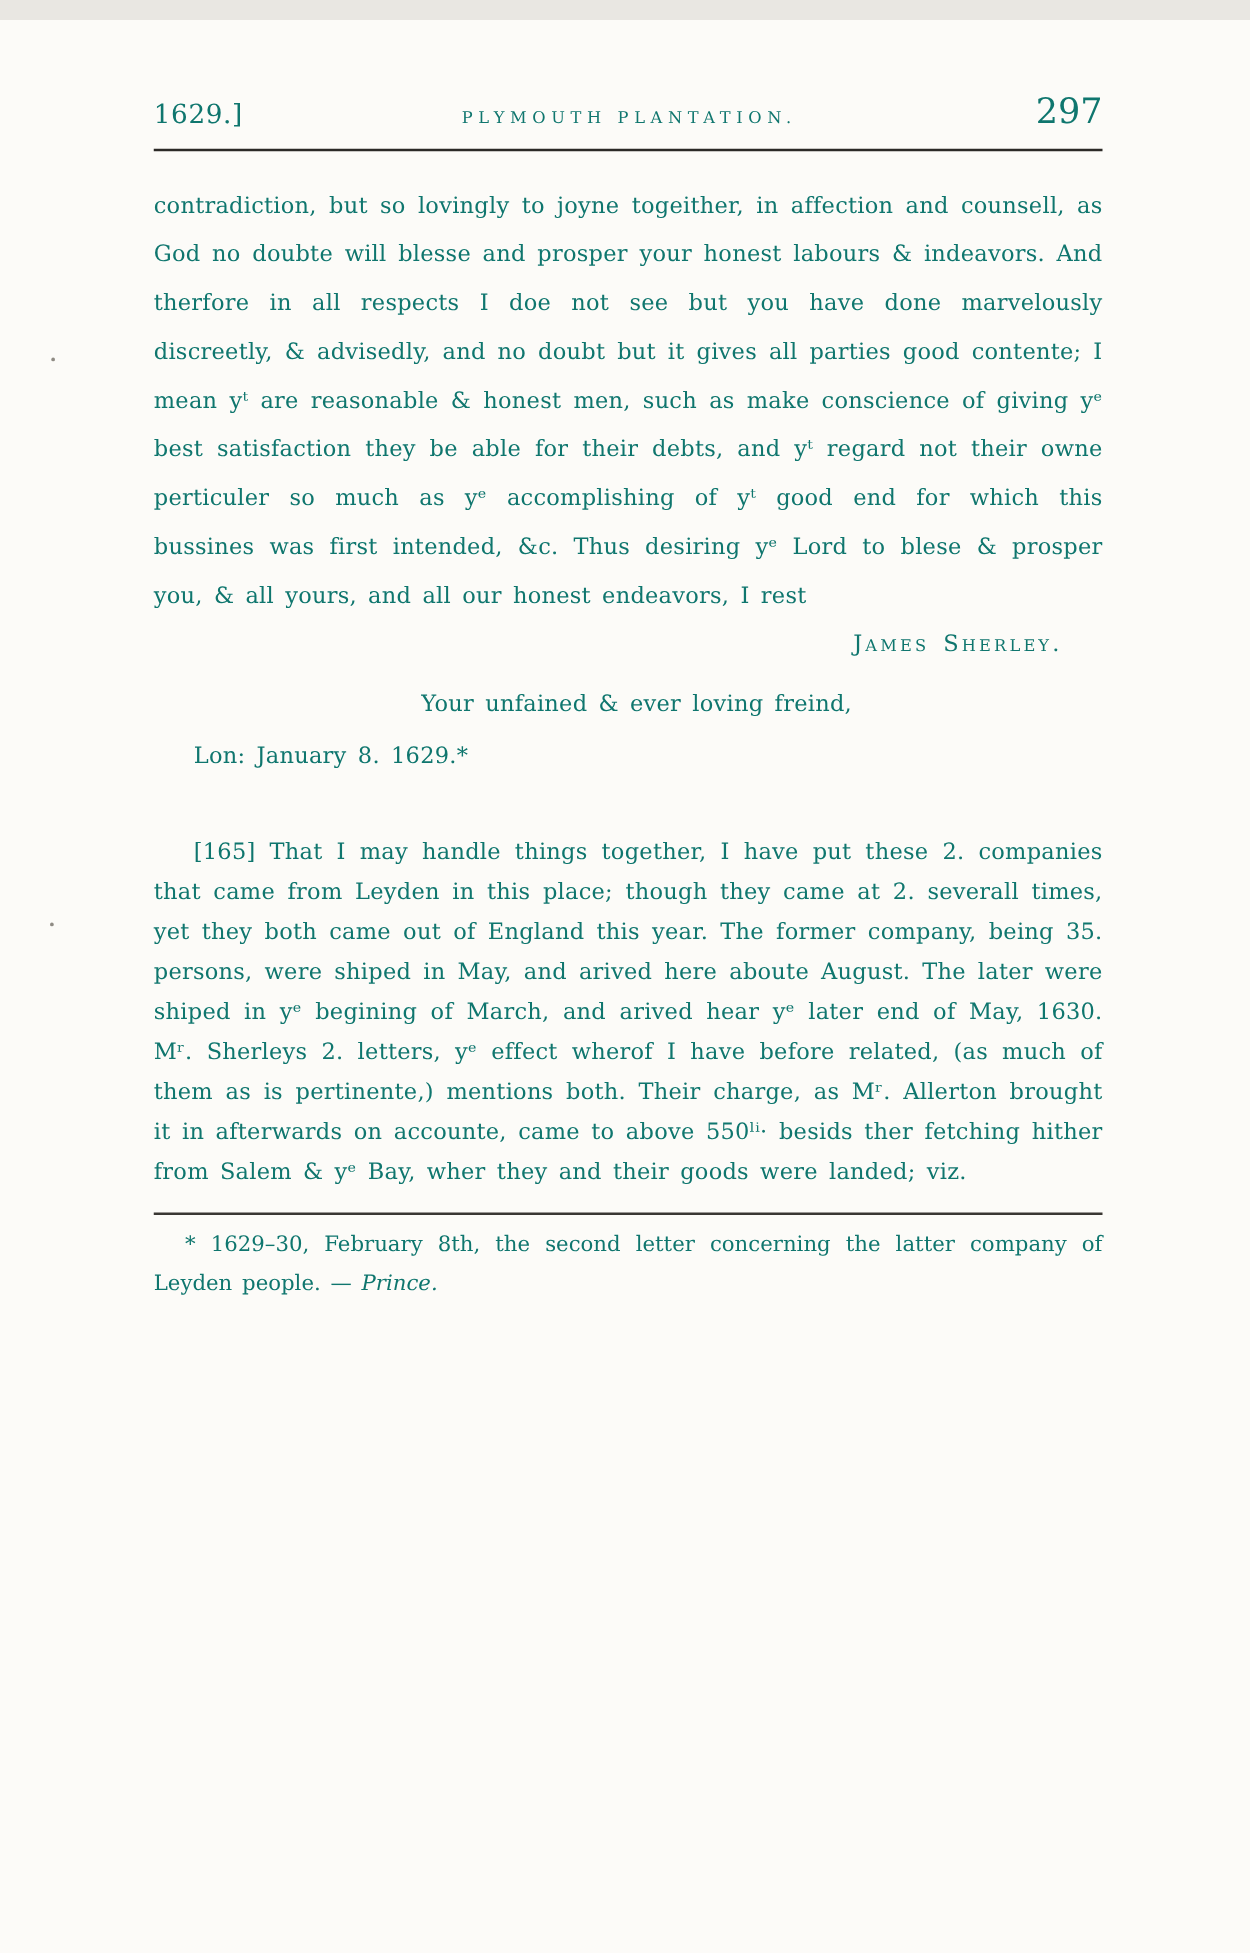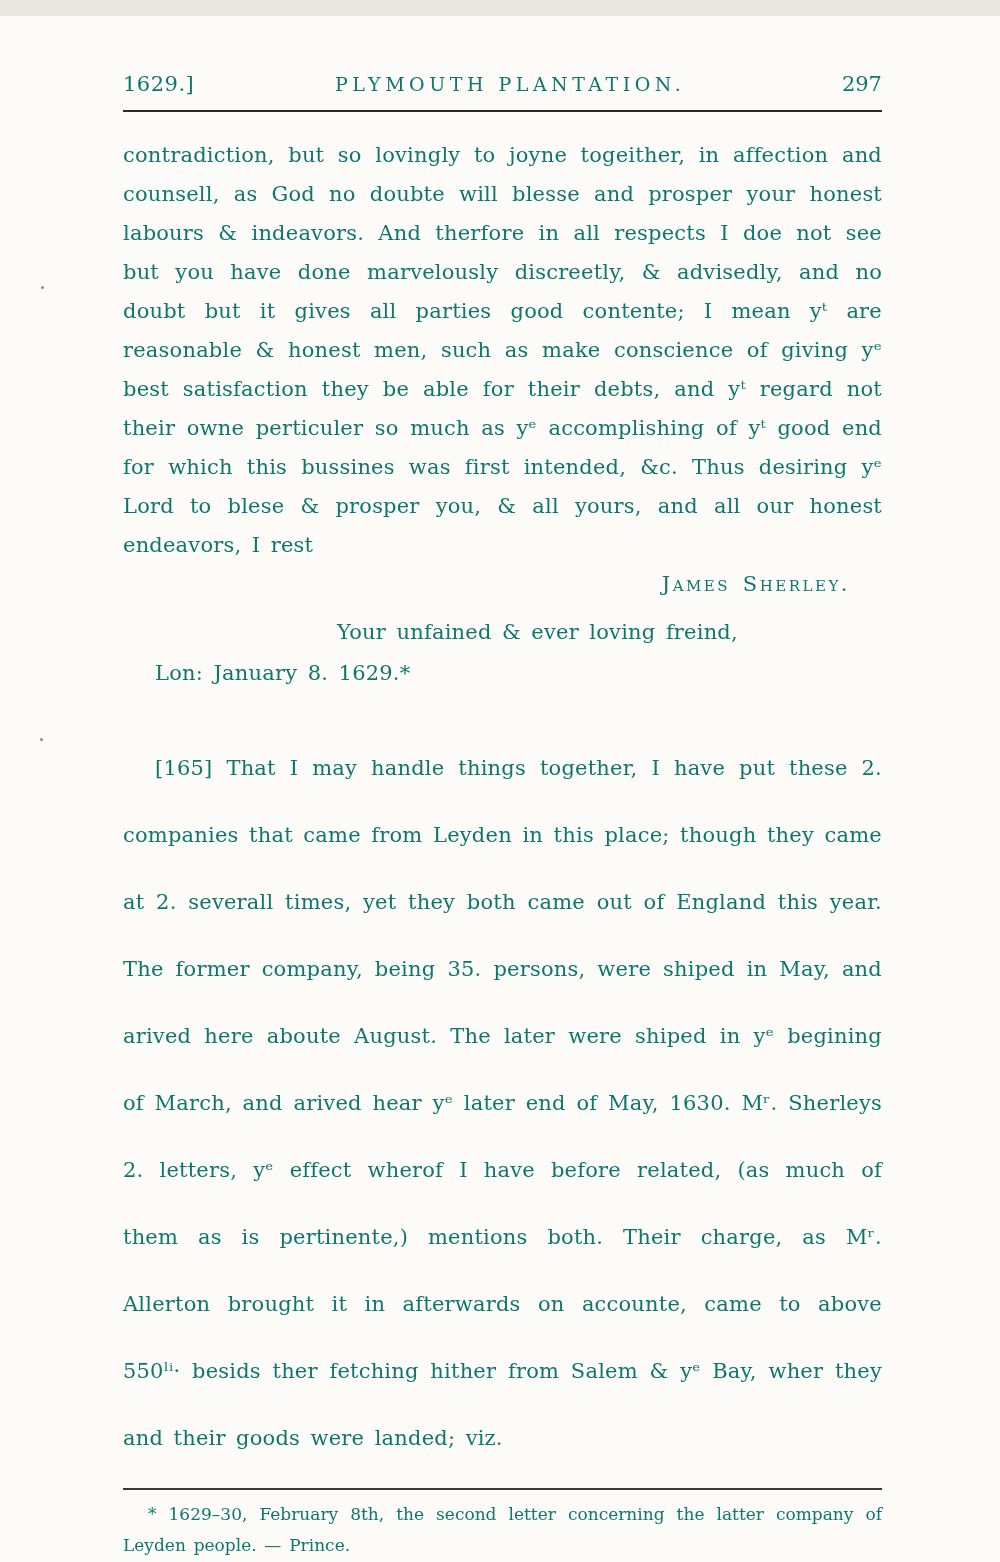--- a/index.html
+++ b/index.html
@@ -22,35 +22,35 @@
   .page-header {
     display: flex;
     justify-content: space-between;
     align-items: baseline;
   }
   .header-date {
     font-size: 21px;
     letter-spacing: 0.5px;
   }
   .header-title {
-    font-size: 19px;
+    font-size: 13px;
     letter-spacing: 4.5px;
     font-weight: 500;
     transform: translateX(-8px);
   }
   .header-page {
-    font-size: 21px;
+    font-size: 28px;
   }
   .header-rule {
     margin-top: 14px;
     height: 2px;
     background: #2c2a27;
   }
   .body-text {
-    font-size: 21px;
+    font-size: 18px;
     text-align: justify;
     word-spacing: 0.17em;
     letter-spacing: 0.2px;
   }
   .para-1 {
     margin: 24px 0 0 0;
     line-height: 39px;
   }
   .valediction {
     margin: 9px 0 0 0;
@@ -67,37 +67,38 @@
     letter-spacing: 2.5px;
   }
   .dateline {
     margin: 2px 0 0 0;
     line-height: 39px;
     text-align: left;
     text-indent: 32px;
   }
   .para-2 {
     margin: 42px 0 0 0;
-    line-height: 67px;
+    line-height: 32px;
     text-indent: 32px;
   }
   .footnote-rule {
     margin-top: 16px;
     height: 2px;
     background: #3a3733;
   }
   .footnote {
     margin: 9px 0 0 0;
     font-size: 17px;
     line-height: 31px;
     text-align: justify;
     word-spacing: 0.14em;
     text-indent: 25px;
   }
   .footnote-source {
+    font-style: italic;
   }
   .speck {
     position: absolute;
     background: #8f8b84;
     border-radius: 50%;
   }
   .speck-1 { left: 41px; top: 270px; width: 3px; height: 3px; }
   .speck-2 { left: 40px; top: 722px; width: 3px; height: 3px; }
 </style>
 </head>

